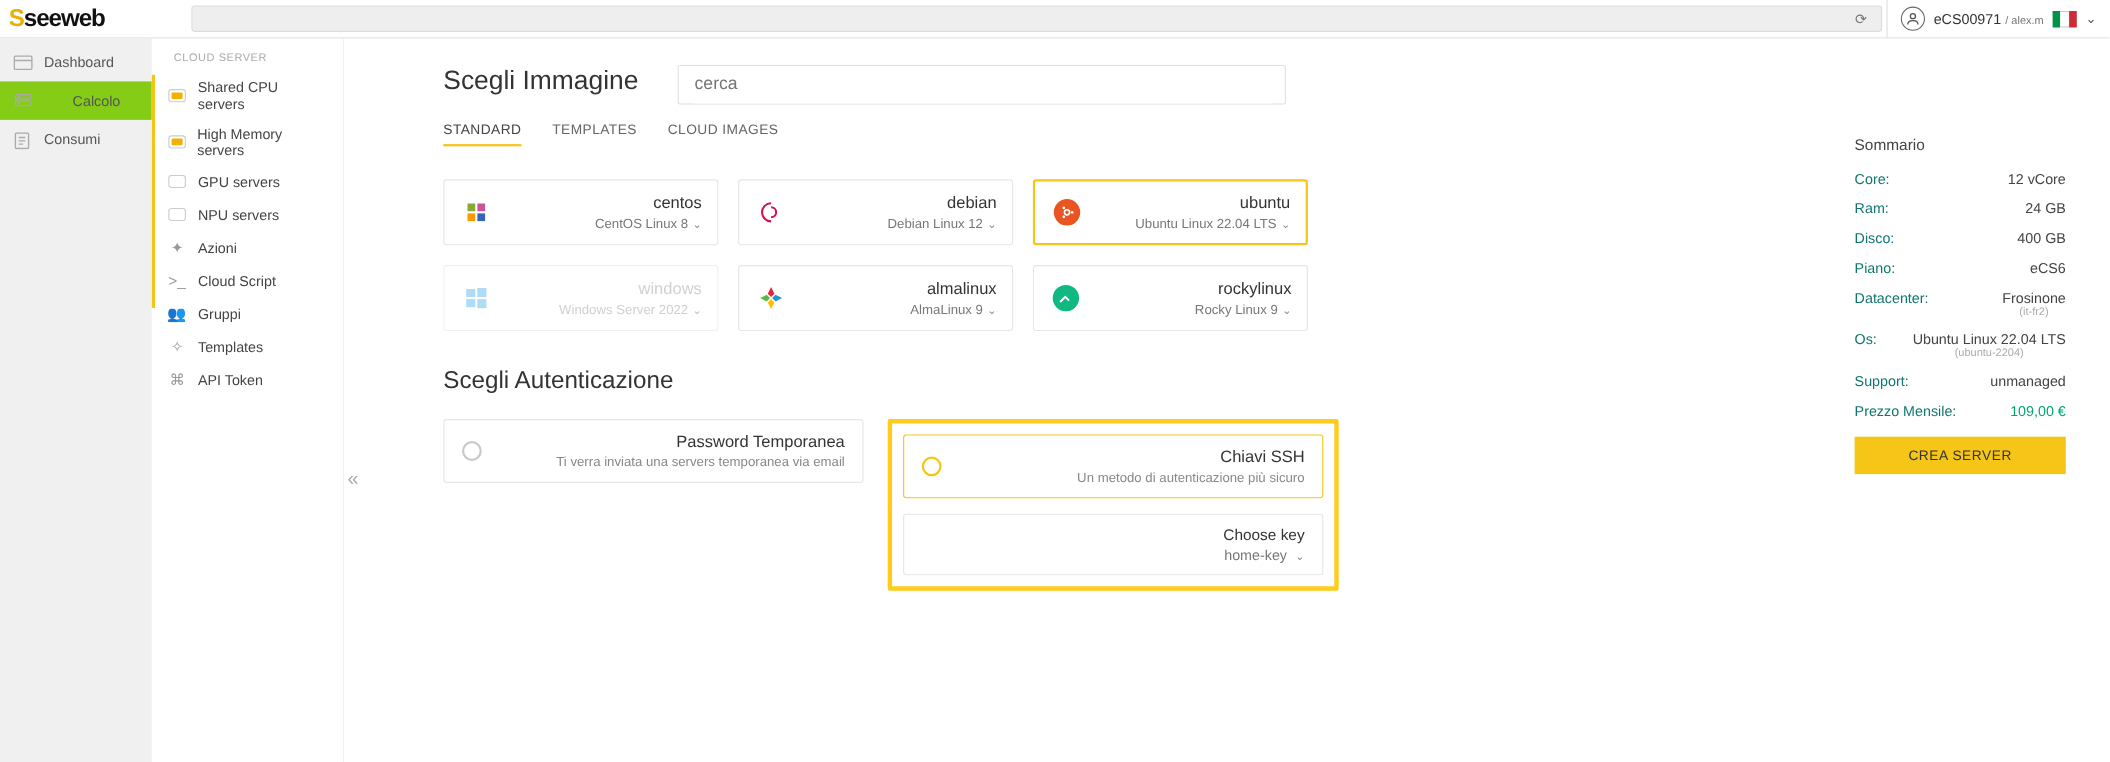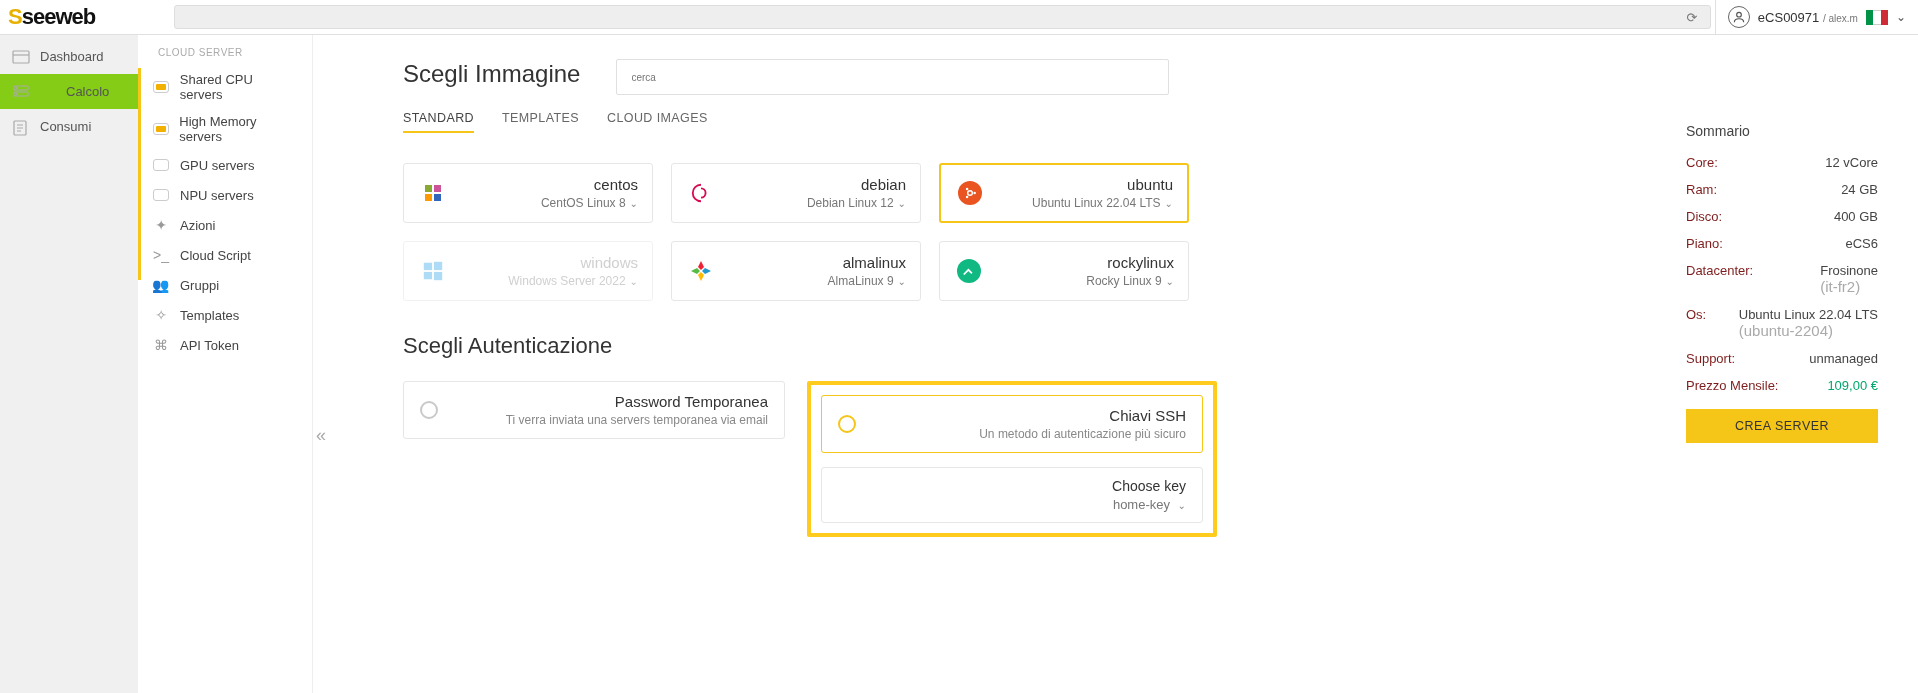--- a/index.html
+++ b/index.html
@@ -55,21 +55,21 @@
   .chip-icon.white::after { content:""; position:absolute; inset:2px; background:#fff; border-radius:1px;}
 
   .collapse-handle { position:absolute; left:-1px; top:380px; width:18px; height:40px; display:flex; align-items:center; justify-content:center; color:#aaa; font-size:18px; cursor:pointer; background:#fff; }
 
   
   .content { flex:1; position:relative; overflow:auto; padding:24px 40px 40px 90px; background:#fff;}
 
   .section-title { font-size:24px; font-weight:400; color:#333; margin:0 0 6px;}
   .row1 { display:flex; align-items:center; gap:36px; margin-bottom:4px;}
   .search { width:553px; height:36px; border:1px solid var(--border); border-radius:2px; padding:0 12px; background:#fff;}
-  .search input { width:100%; height:100%; border:none; outline:none; font-size:10px; color:#ec4899;}
+  .search input { width:100%; height:100%; border:none; outline:none; font-size:16px; color:#ec4899;}
 
   .tabs { display:flex; gap:28px; margin:10px 0 30px; font-size:12.5px;}
   .tab { padding:6px 0; color:#666; cursor:pointer; letter-spacing:.4px;}
   .tab.active { color:#444; border-bottom:2px solid var(--accent); }
 
   .os-grid { display:grid; grid-template-columns:repeat(3, 250px); gap:18px 18px; width:795px;}
   .os-card { border:1px solid #e6e6e6; border-radius:3px; height:60px; display:flex; align-items:center; padding:0 14px; cursor:pointer; background:#fff;}
   .os-card.disabled { opacity:.55; color:#888;}
   .os-card.selected { border:2px solid var(--accent); }
   .os-logo { width:30px; height:30px; margin-right:6px; display:flex; align-items:center; justify-content:center;}
@@ -93,23 +93,23 @@
   .ssh-card.selected { border:1px solid var(--accent);}
   .choose-key { width:382px; border:1px solid #e6e6e6; border-radius:3px; padding:10px 16px; text-align:right; background:#fff; cursor:pointer;}
   .choose-key .t { font-size:14px; color:#333;}
   .choose-key .v { font-size:13px; color:#777; margin-top:3px;}
   .highlight-box { border:4px solid #ffcc1d; padding:10px; border-radius:2px;}
 
   
   .summary { position:absolute; top:88px; right:40px; width:192px; font-size:13px;}
   .summary h4 { font-weight:400; font-size:14px; margin:0 0 10px; color:#444;}
   .sum-row { display:flex; justify-content:space-between; padding:6px 0; color:#444;}
-  .sum-row .lbl { color:#7f1d1d;}
-  .sum-row .val { text-align:left;}
-  .sum-row .val .tiny { display:block; font-size:15px; color:#aaa;}
+  .sum-row .lbl { color:#0f766e;}
+  .sum-row .val { text-align:center;}
+  .sum-row .val .tiny { display:block; font-size:10px; color:#aaa;}
   .price-row .val { color:var(--green); font-weight:500;}
   .create-btn { margin-top:10px; width:100%; height:34px; background:var(--accent); border:none; font-size:12.5px; letter-spacing:.5px; cursor:pointer; color:#333;}
 
   
   .circ { width:24px; height:24px; border-radius:50%;}
 </style>
 </head>
 <body>
 
 <div class="topbar">

